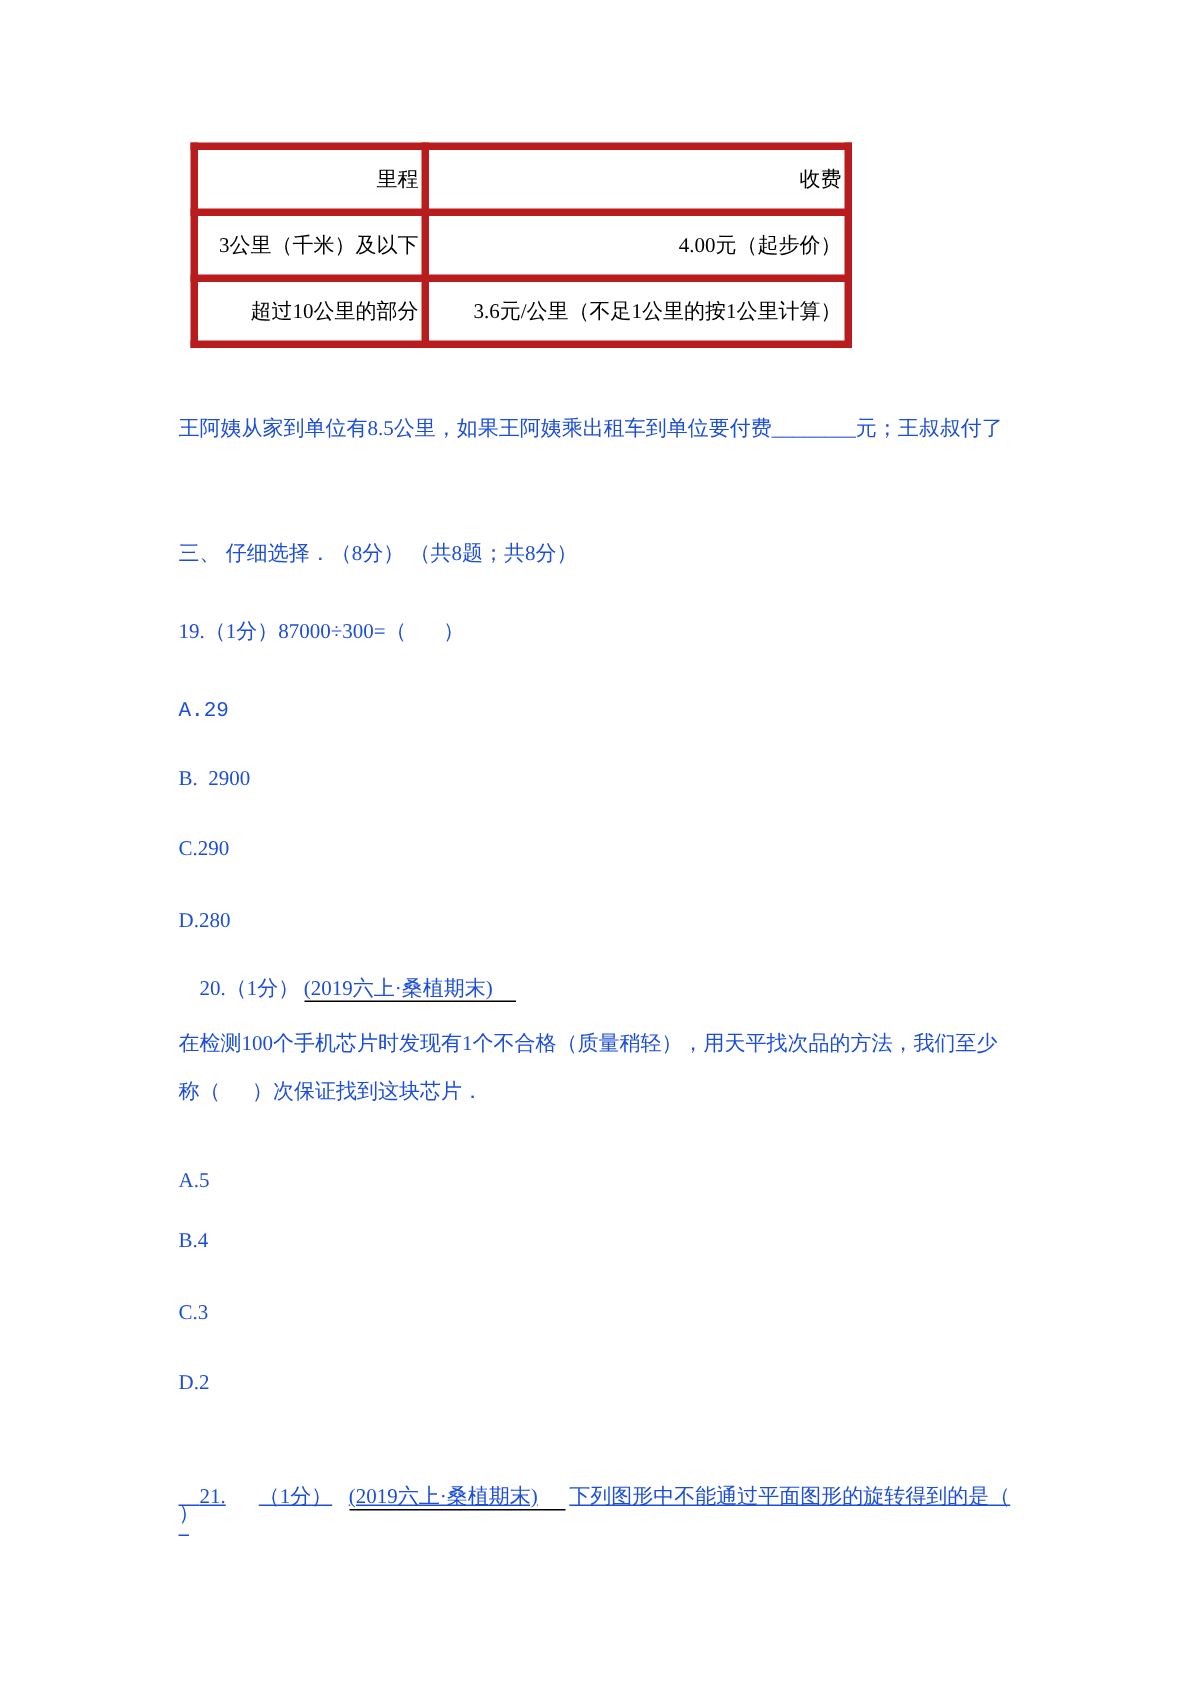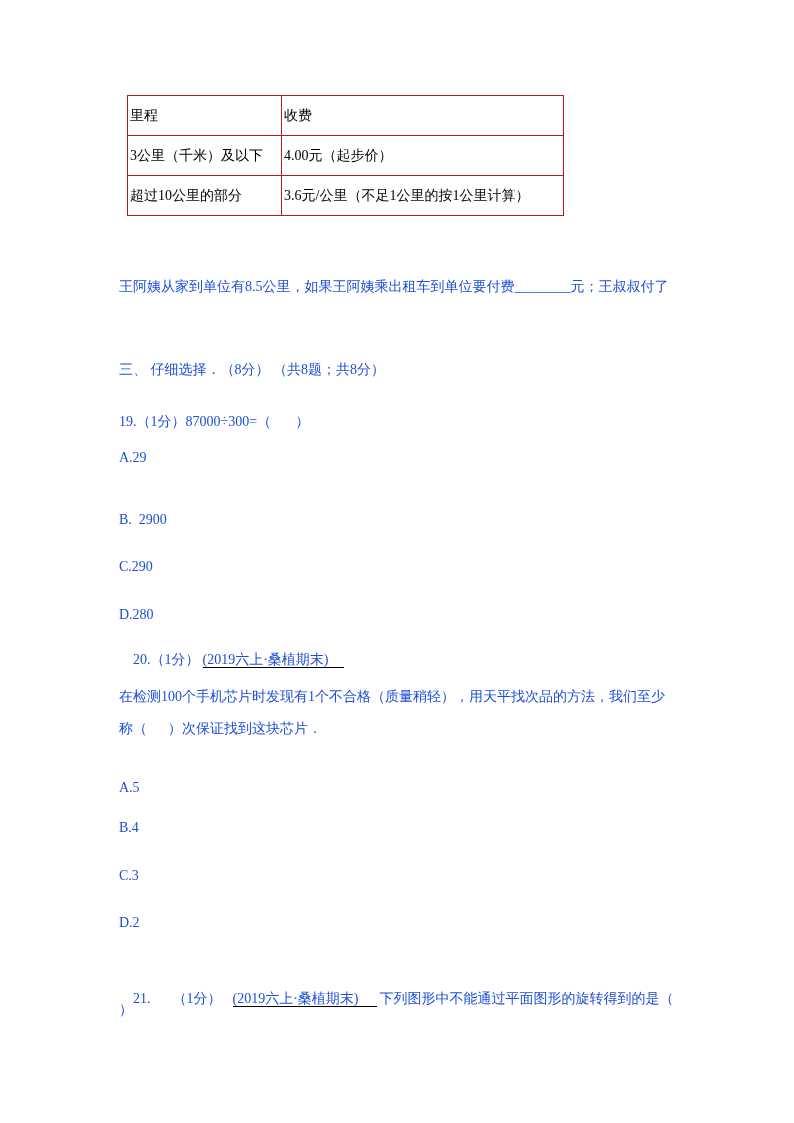--- a/index.html
+++ b/index.html
@@ -26,23 +26,23 @@
   }
   table.fare {
     position: absolute;
     left: 127px;
     top: 95px;
     width: 436px;
     border-collapse: collapse;
     table-layout: fixed;
   }
   table.fare td {
-    border: 1px solid #b91c1c;
+    border: 5px solid #b91c1c;
     font-size: 14px;
-    text-align: left;
+    text-align: right;
     vertical-align: middle;
     height: 39px;
     padding: 0 2px;
     white-space: nowrap;
     overflow: hidden;
   }
   table.fare col.c1 { width: 154px; }
   table.fare col.c2 { width: 282px; }
   .src {
     border-bottom: 1px solid #000000;
@@ -81,33 +81,33 @@
         <td>3.6元/公里（不足1公里的按1公里计算）</td>
       </tr>
     </tbody>
   </table>
 
   <div class="line" style="top:277px;">王阿姨从家到单位有8.5公里，如果王阿姨乘出租车到单位要付费________元；王叔叔付了</div>
 
   <div class="line" style="top:360px;">三、 仔细选择．（8分） （共8题；共8分）</div>
 
   <div class="line" style="top:412px;">19.（1分）87000÷300=（       ）</div>
-  <div class="line" style="top:448px;">A.29</div>
+  <div class="line" style="top:464px;font-family:Liberation Mono, monospace;">A.29</div>
   <div class="line" style="top:510px;">B.  2900</div>
   <div class="line" style="top:557px;">C.290</div>
   <div class="line" style="top:605px;">D.280</div>
 
   <div class="line" style="top:630px;">
     <span>20.（1分）</span><span class="src q20-src">(2019六上·桑植期末)</span>
   </div>
   <div class="line" style="top:687px;">在检测100个手机芯片时发现有1个不合格（质量稍轻），用天平找次品的方法，我们至少</div>
   <div class="line" style="top:719px;">称（      ）次保证找到这块芯片．</div>
   <div class="line" style="top:778px;">A.5</div>
   <div class="line" style="top:818px;">B.4</div>
   <div class="line" style="top:866px;">C.3</div>
   <div class="line" style="top:913px;">D.2</div>
 
-  <div class="line" style="top:969px;">
+  <div class="line" style="top:969px;text-decoration:underline;">
     <span>21.</span><span class="q21-score">（1分）</span><span class="src-wide q21-src">(2019六上·桑植期末)</span><span class="q21-stem">下列图形中不能通过平面图形的旋转得到的是（</span>
   </div>
   <div class="line" style="top:1000px;">）</div>
 
 </div>
 
 </body></html>

